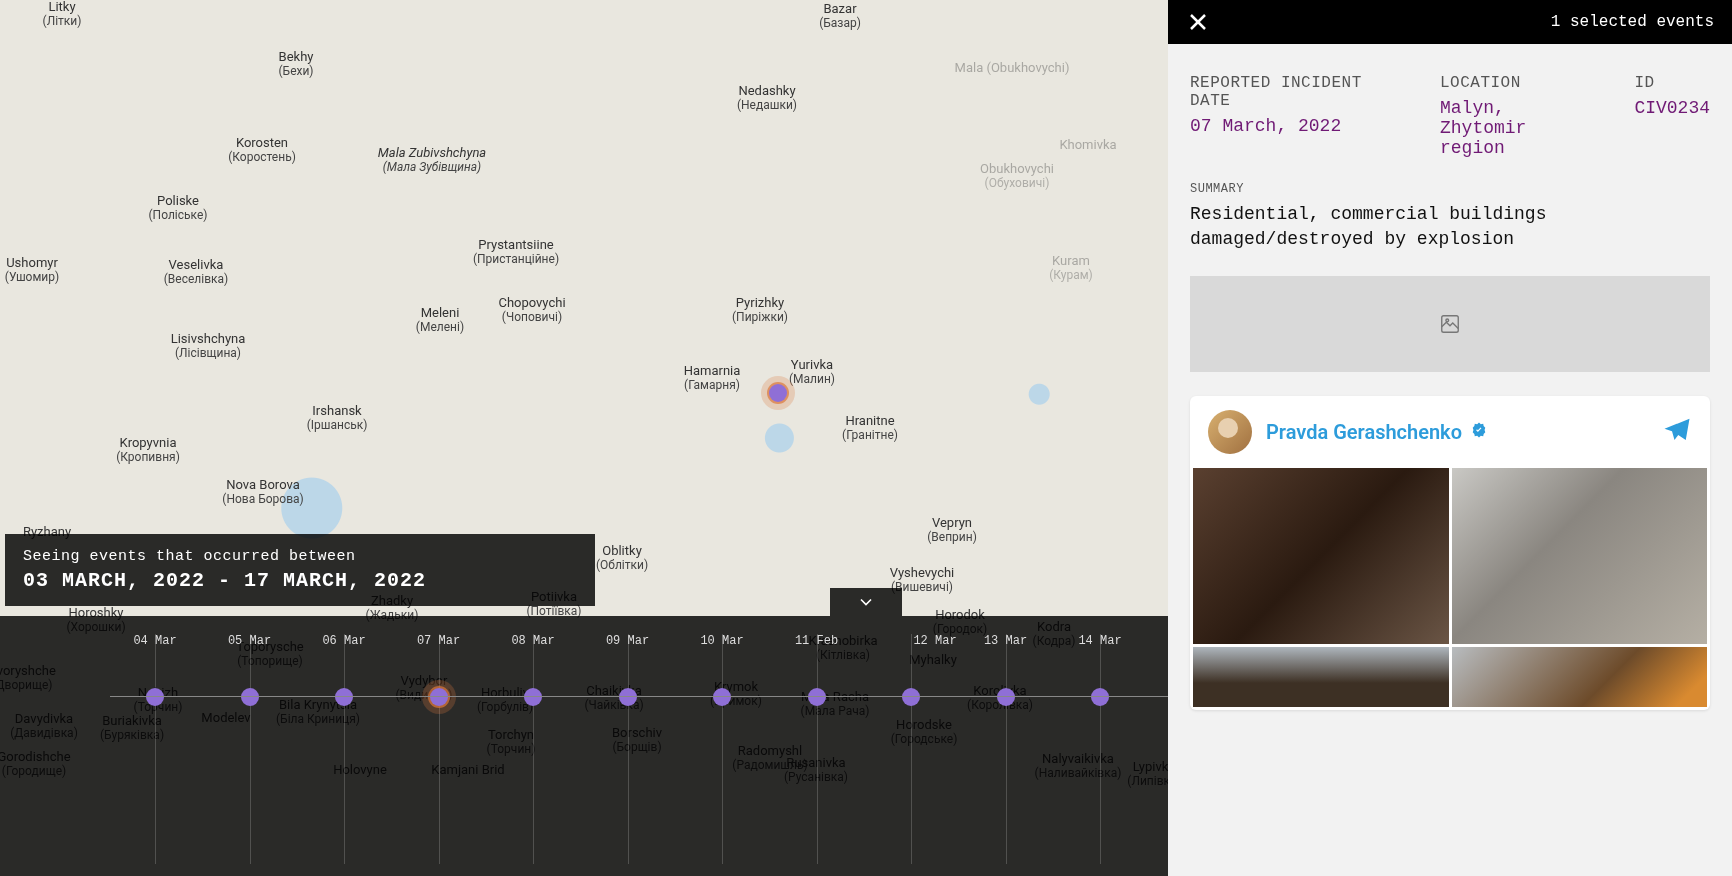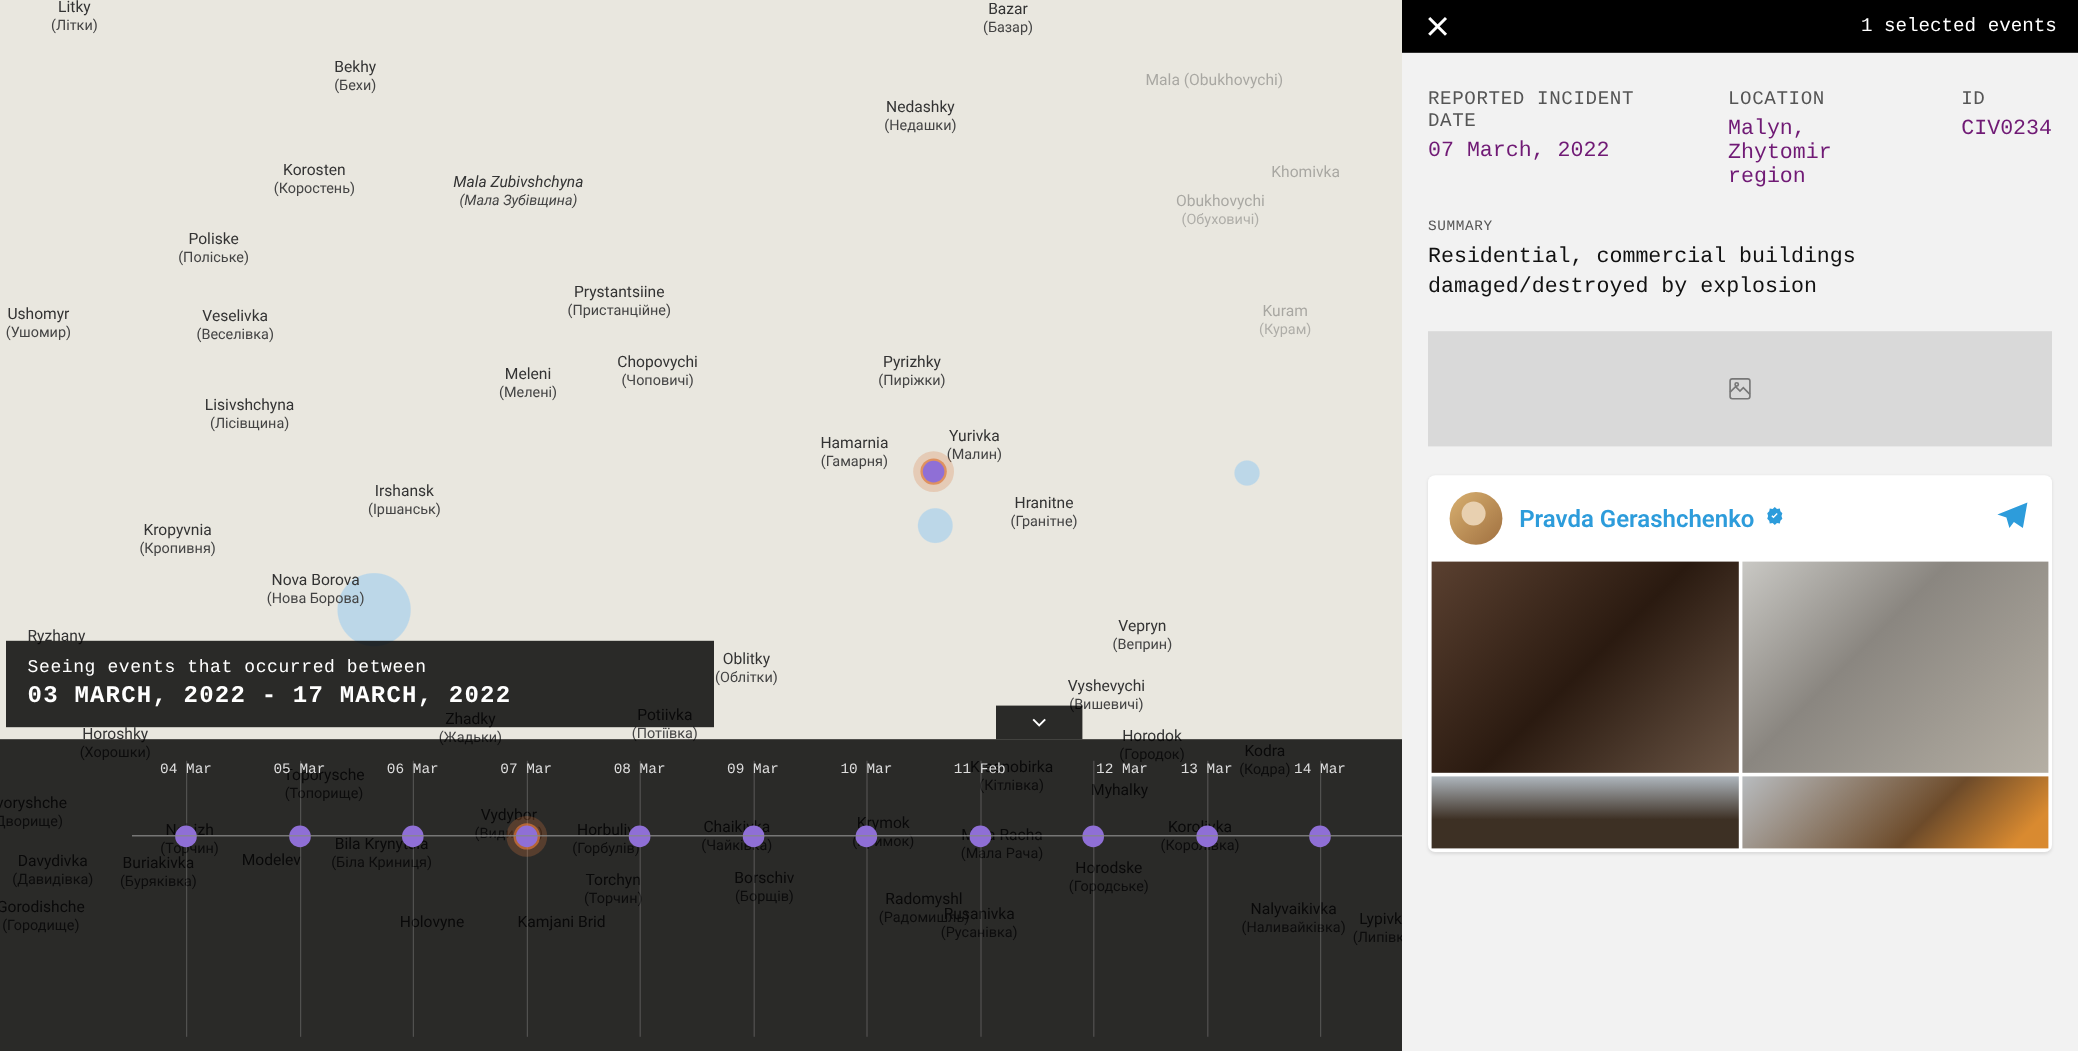--- a/index.html
+++ b/index.html
@@ -73,21 +73,21 @@
 
   <div id="places">
       <div class="place" style="left: 62px; top: 14px;"><span>Litky</span><span class="sub">(Літки)</span></div>
       <div class="place" style="left: 262px; top: 150px;"><span>Korosten</span><span class="sub">(Коростень)</span></div>
       <div class="place" style="left: 296px; top: 64px;"><span>Bekhy</span><span class="sub">(Бехи)</span></div>
       <div class="place" style="left: 432px; top: 160px; font-style: italic;"><span>Mala Zubivshchyna</span><span class="sub">(Мала Зубівщина)</span></div>
       <div class="place" style="left: 178px; top: 208px;"><span>Poliske</span><span class="sub">(Поліське)</span></div>
       <div class="place" style="left: 32px; top: 270px;"><span>Ushomyr</span><span class="sub">(Ушомир)</span></div>
       <div class="place" style="left: 196px; top: 272px;"><span>Veselivka</span><span class="sub">(Веселівка)</span></div>
       <div class="place" style="left: 516px; top: 252px;"><span>Prystantsiine</span><span class="sub">(Пристанційне)</span></div>
-      <div class="place" style="left: 548px; top: 310px; text-align: center;"><span>Chopovychi</span><span class="sub">(Чоповичі)</span></div>
+      <div class="place" style="left: 532px; top: 310px; text-align: center;"><span>Chopovychi</span><span class="sub">(Чоповичі)</span></div>
       <div class="place" style="left: 440px; top: 320px;"><span>Meleni</span><span class="sub">(Мелені)</span></div>
       <div class="place" style="left: 208px; top: 346px;"><span>Lisivshchyna</span><span class="sub">(Лісівщина)</span></div>
       <div class="place" style="left: 337px; top: 418px;"><span>Irshansk</span><span class="sub">(Іршанськ)</span></div>
       <div class="place" style="left: 148px; top: 450px;"><span>Kropyvnia</span><span class="sub">(Кропивня)</span></div>
       <div class="place" style="left: 263px; top: 492px;"><span>Nova Borova</span><span class="sub">(Нова Борова)</span></div>
       <div class="place" style="left: 47px; top: 532px;"><span>Ryzhany</span></div>
       <div class="place" style="left: 767px; top: 98px;"><span>Nedashky</span><span class="sub">(Недашки)</span></div>
       <div class="place" style="left: 840px; top: 16px;"><span>Bazar</span><span class="sub">(Базар)</span></div>
       <div class="place" style="left: 760px; top: 310px;"><span>Pyrizhky</span><span class="sub">(Пиріжки)</span></div>
       <div class="place" style="left: 712px; top: 378px;"><span>Hamarnia</span><span class="sub">(Гамарня)</span></div>

